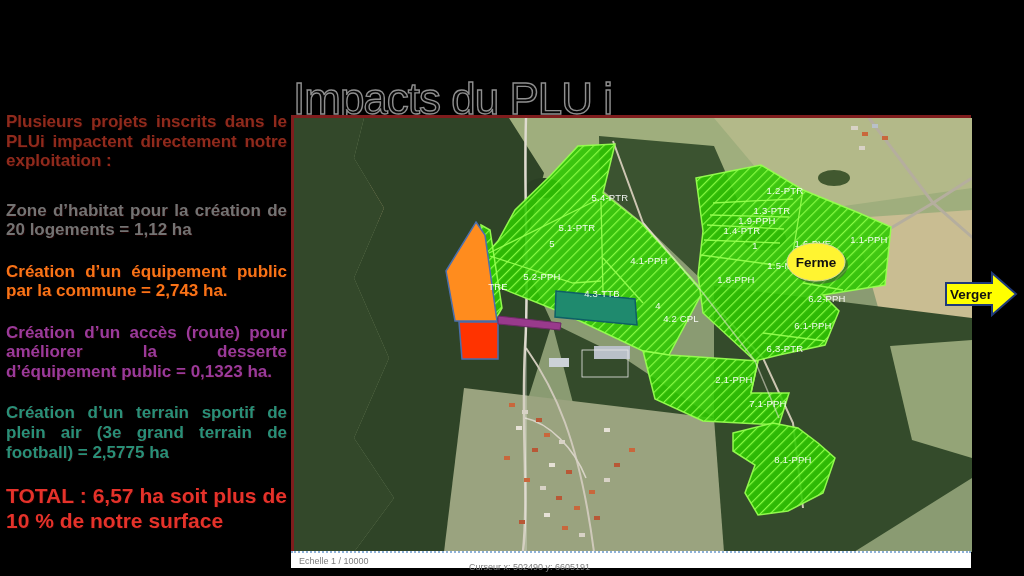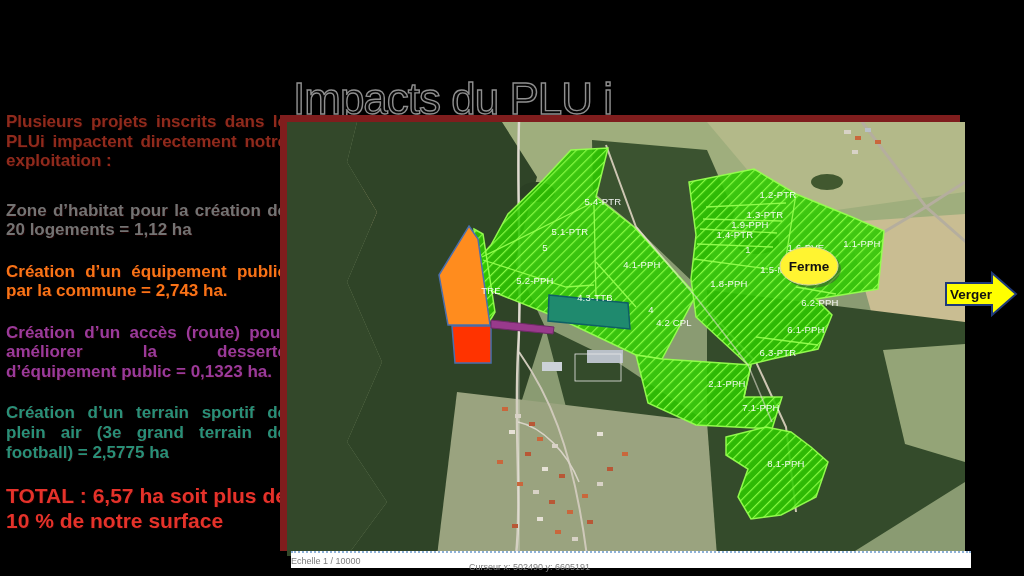--- a/index.html
+++ b/index.html
@@ -16,27 +16,27 @@
 
   
   .sidebar{position:absolute;left:6px;top:112px;width:281px;}
   .sidebar p{margin:0;font-weight:bold;font-size:17px;line-height:1.15;
              text-align:justify;text-shadow:1px 1px 0 #1a0000;}
   .sidebar p.intro{margin-bottom:30px;}
   .sidebar p.item{margin-bottom:22px;}
   .sidebar p.total{font-size:21px;line-height:1.18;margin-top:12px;}
 
   
-  .map-frame{position:absolute;left:280px;top:115px;width:680px;height:436px;
-             border:7px solid #7f1d1d;box-sizing:border-box;background:#7d8f63;}
+  .map-frame{position:absolute;left:291px;top:115px;width:680px;height:436px;
+             border:3px solid #7f1d1d;box-sizing:border-box;background:#7d8f63;}
   .map-frame svg{display:block;}
   .statusbar{position:absolute;left:291px;top:551px;width:680px;height:17px;
              background:#fff;border-top:2px dotted #8fb2d9;box-sizing:border-box;
              font-size:9px;color:#7d7d7d;}
-  .statusbar .scale{position:absolute;left:0;top:3px;}
+  .statusbar .scale{position:absolute;left:8px;top:3px;}
   .statusbar .cursor{position:absolute;left:178px;top:9px;}
 
   
   .verger{position:absolute;left:944px;top:271px;width:76px;height:46px;}
 
   .parcel-label{fill:#ffffff;opacity:.92;font-size:9.5px;
                 font-family:"Liberation Sans",sans-serif;letter-spacing:.2px;}
 </style>
 </head>
 <body>

